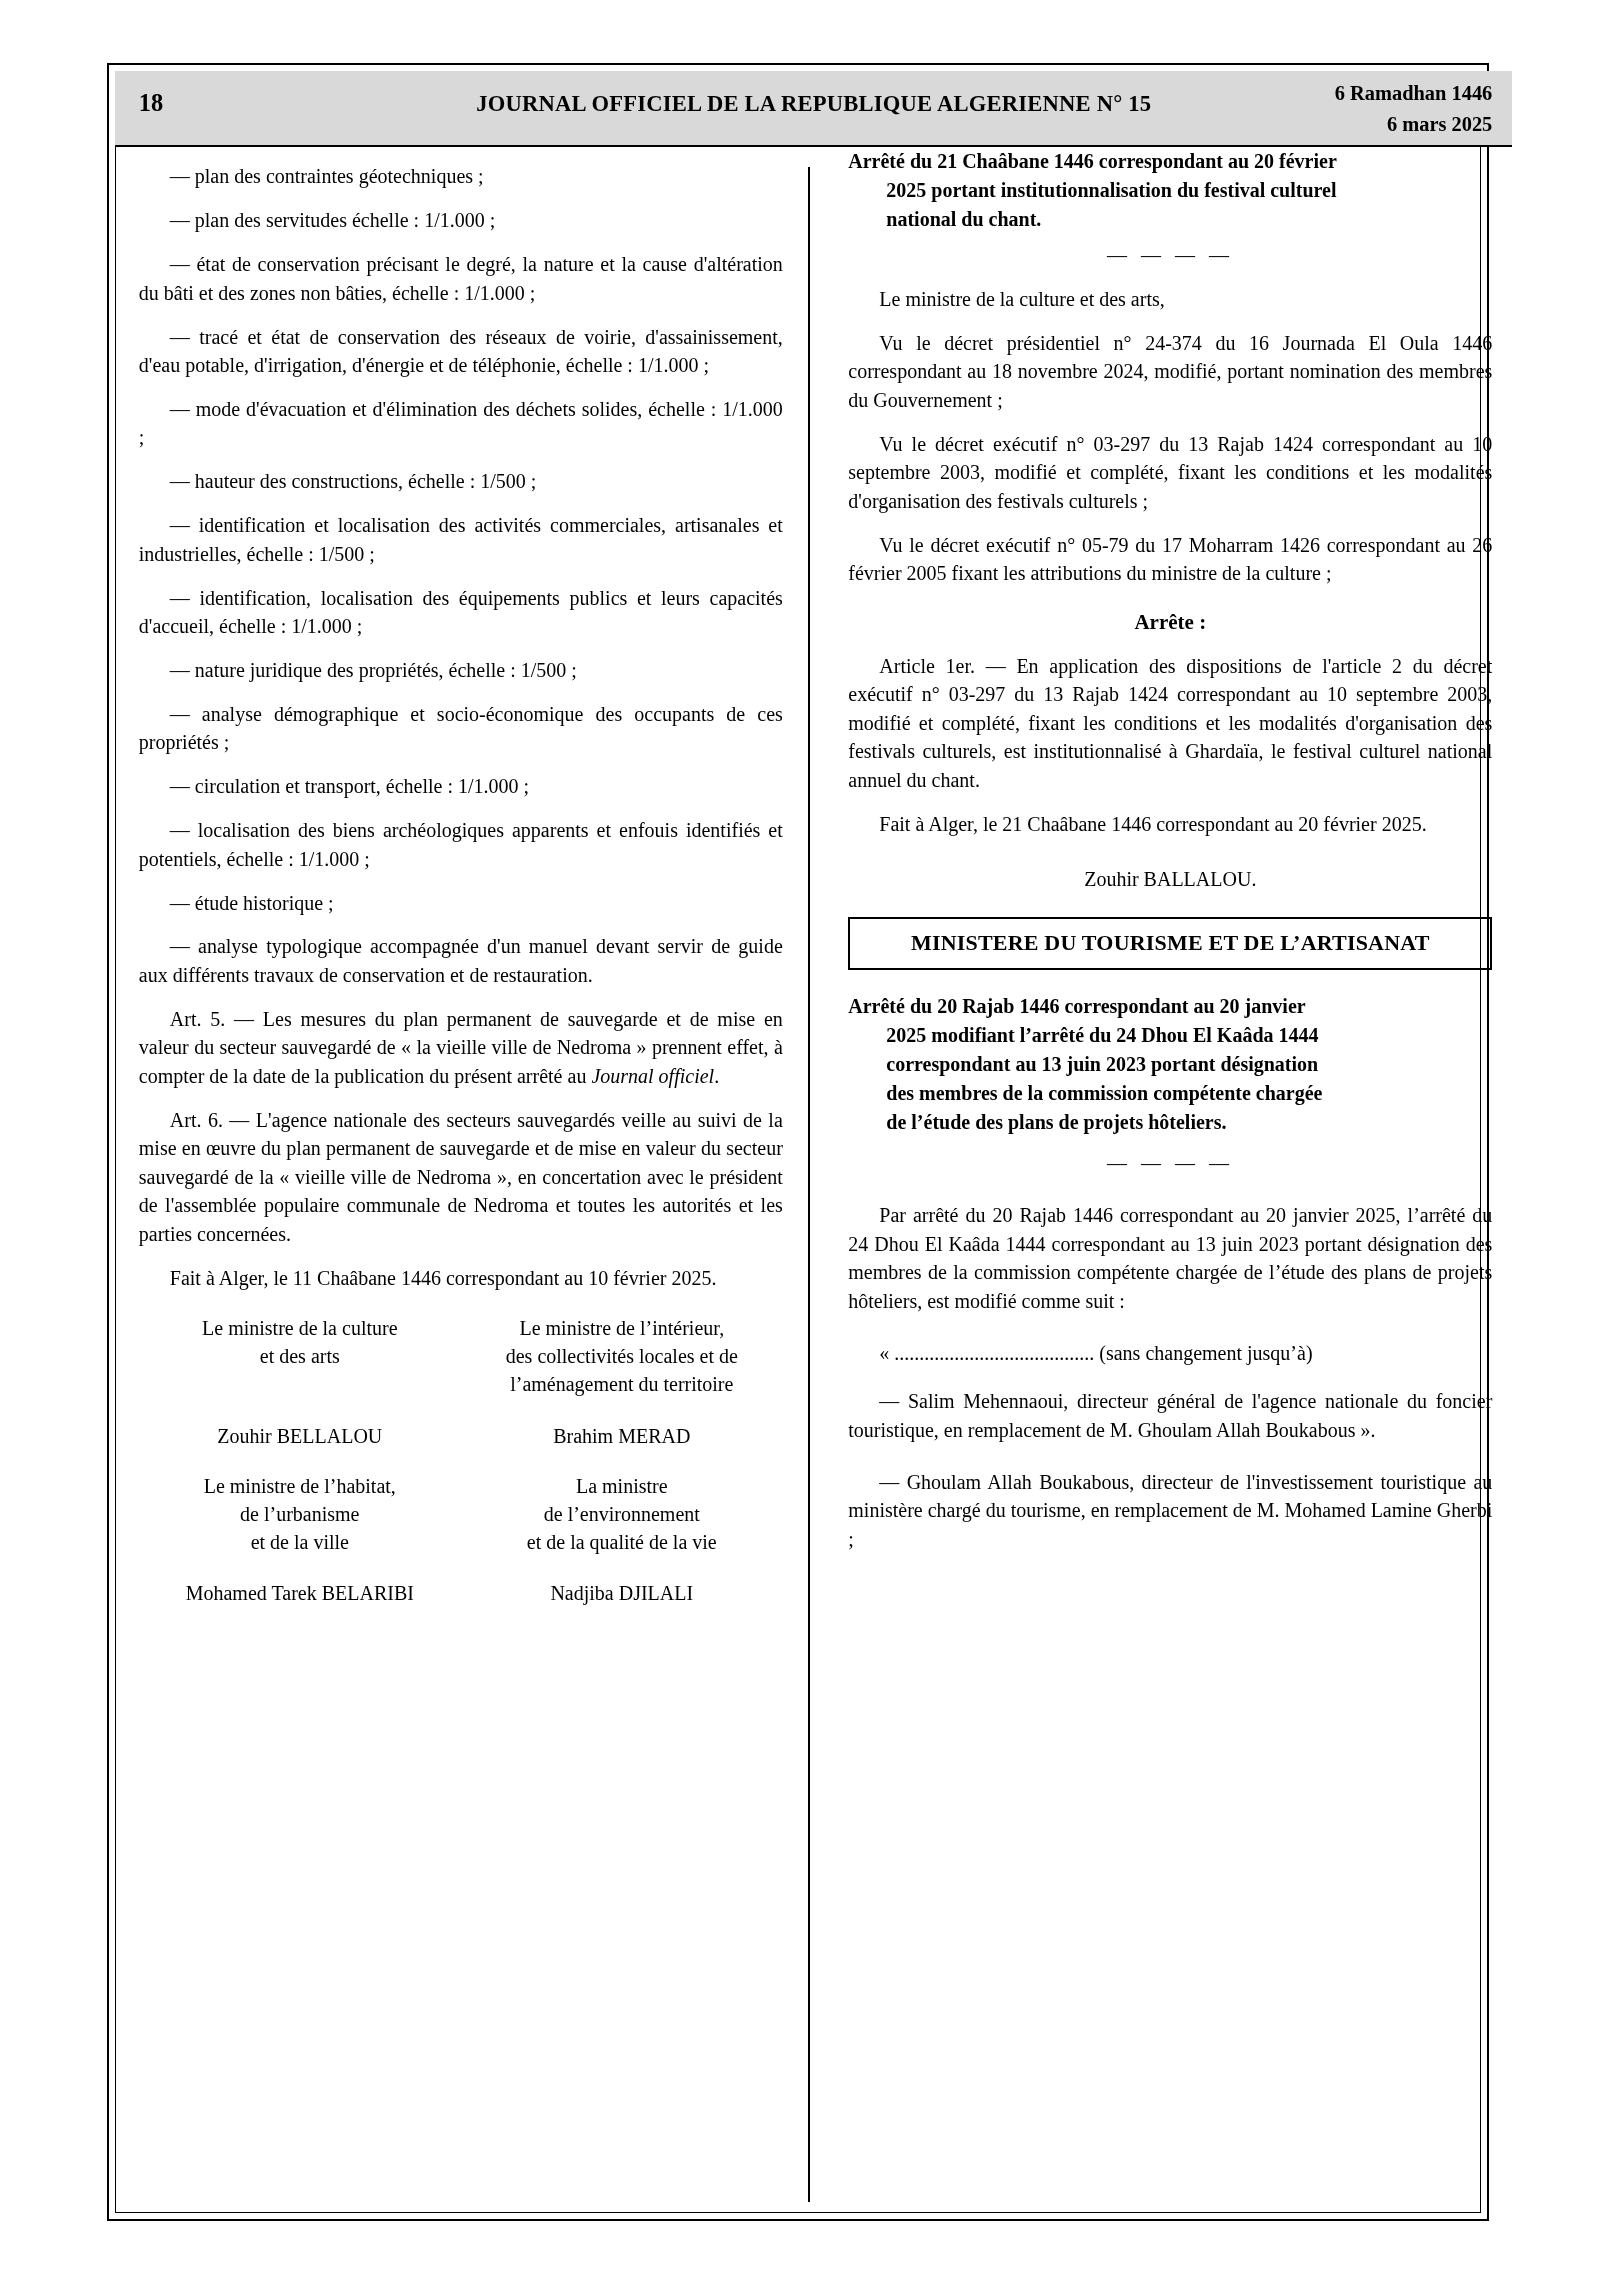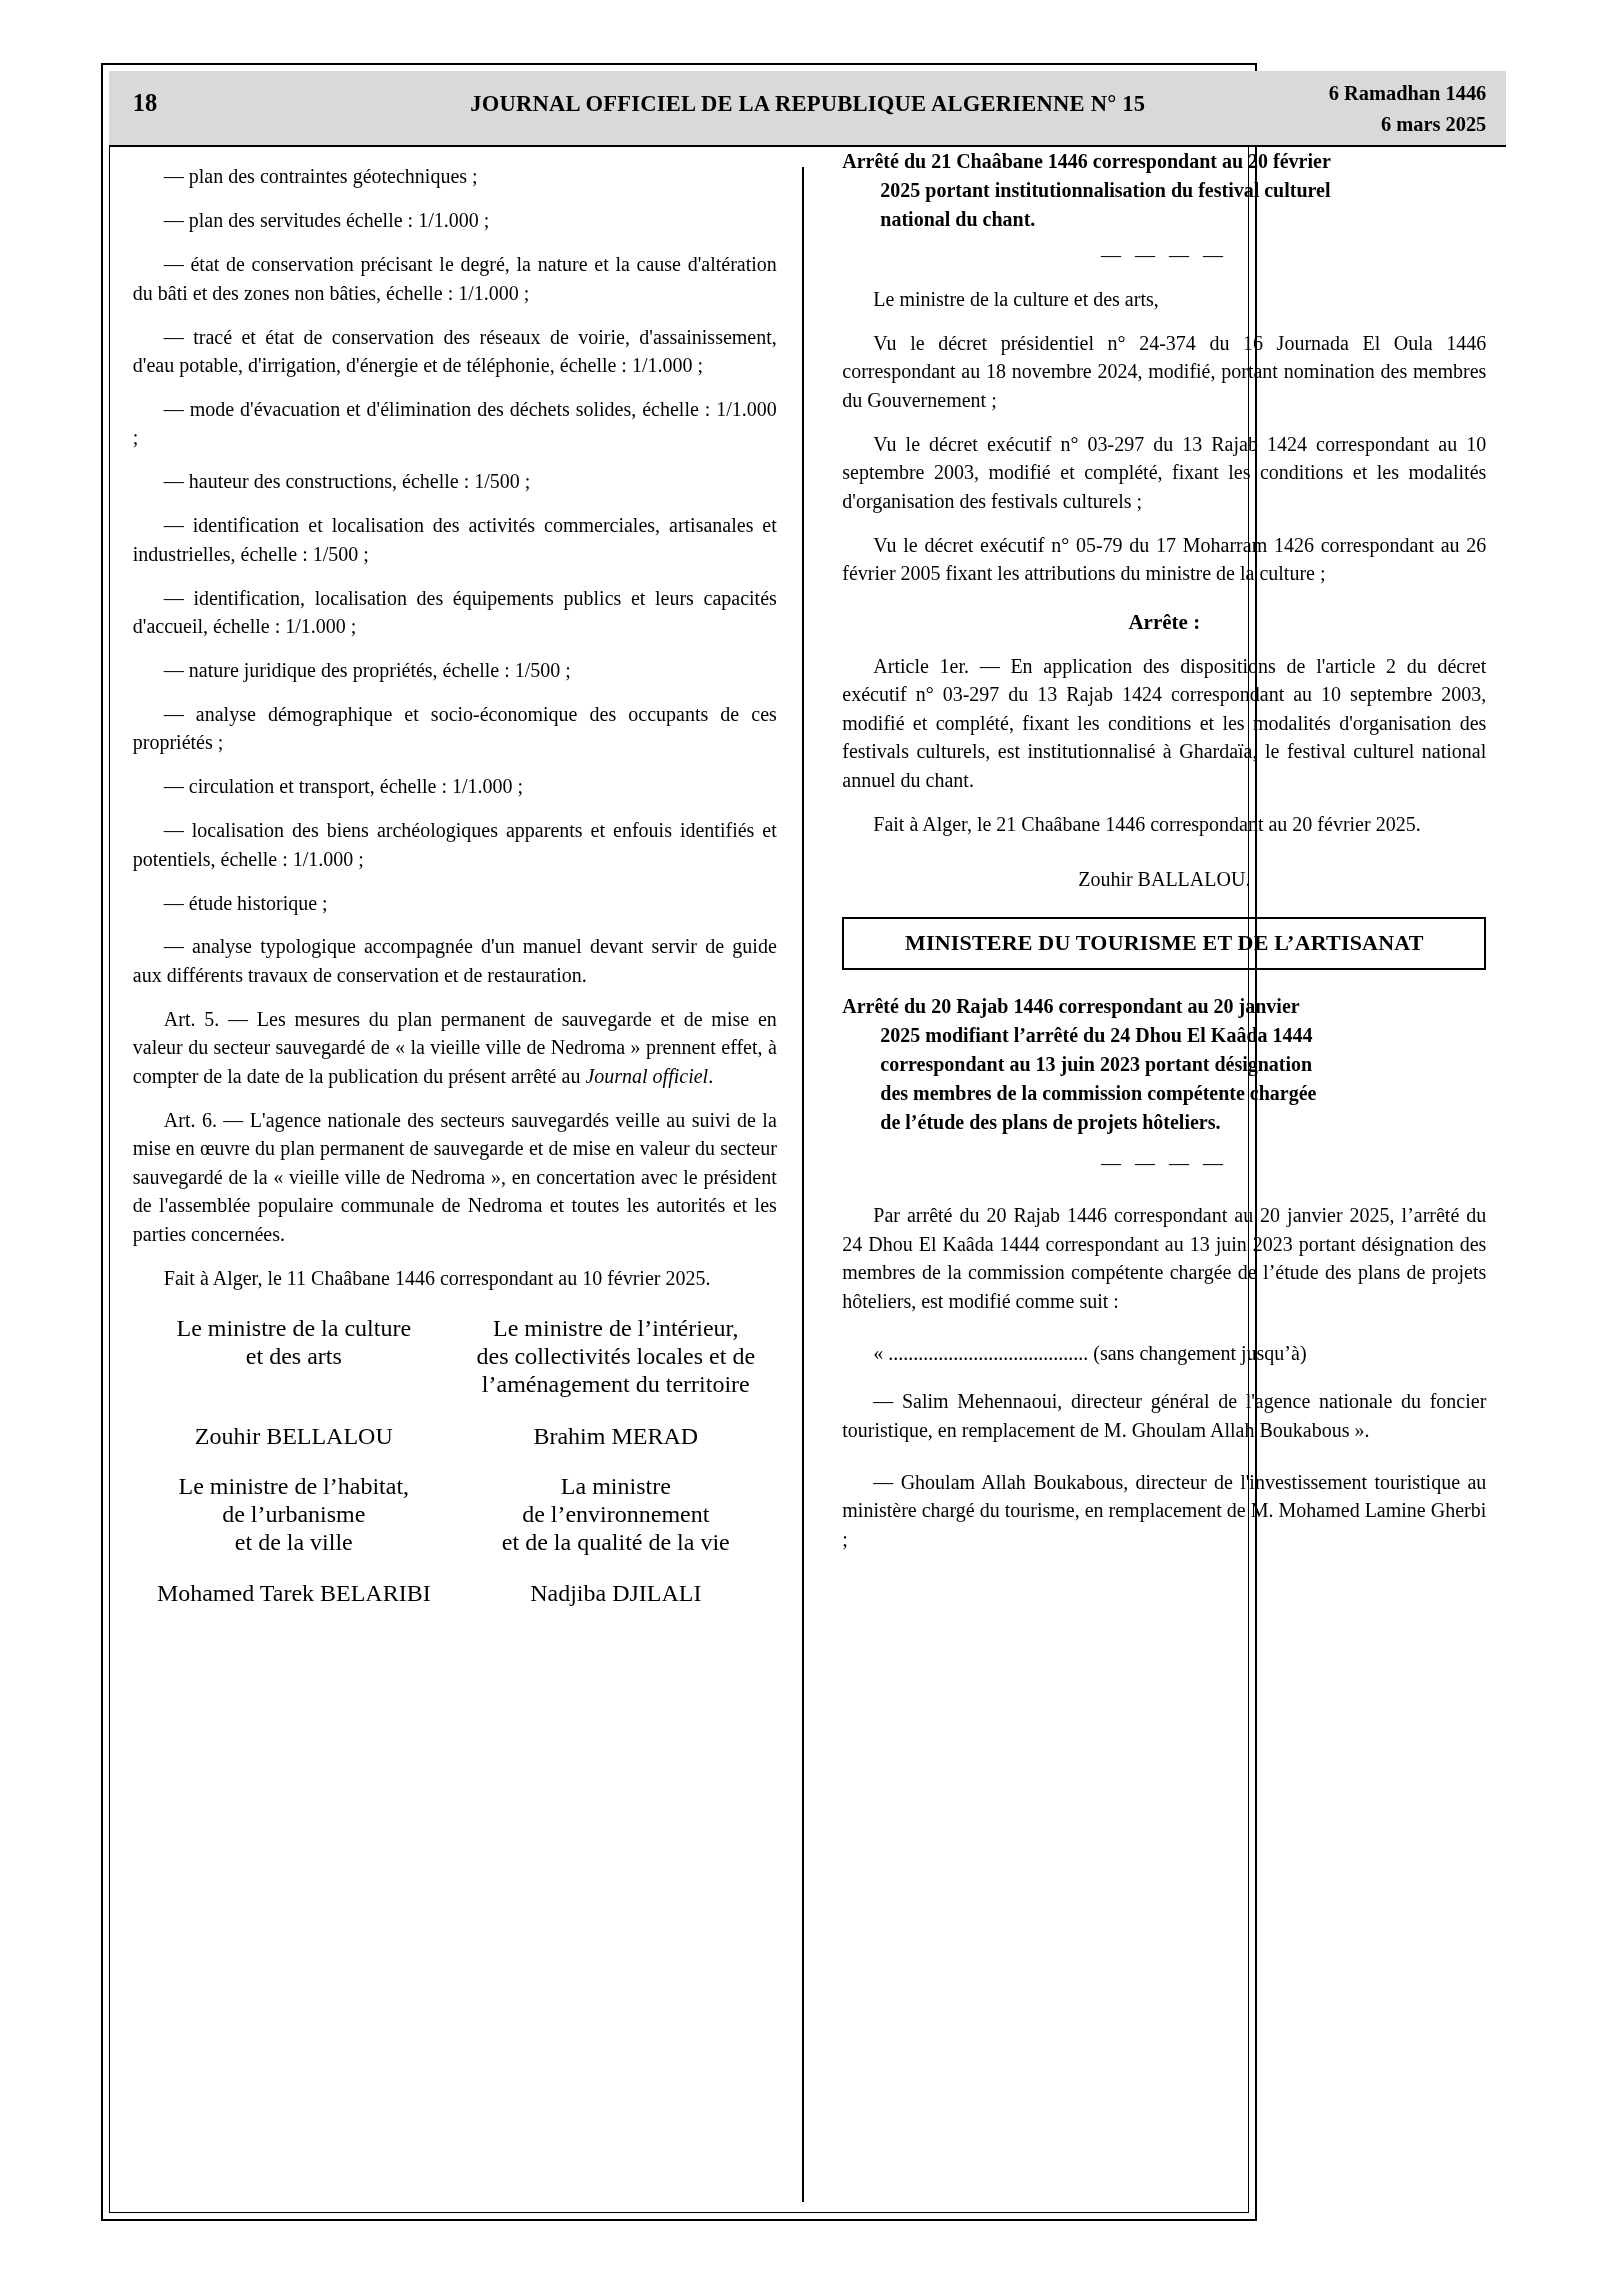--- a/index.html
+++ b/index.html
@@ -15,23 +15,23 @@
   }
   .page {
     position: relative;
     width: 1616px;
     height: 2285px;
     box-sizing: border-box;
   }
   
   .frame-outer {
     position: absolute;
-    left: 101px;
+    left: 107px;
     top: 63px;
-    width: 1156px;
+    width: 1382px;
     height: 2158px;
     border: 2.7px solid #000;
     box-sizing: border-box;
     font-family: Liberation Serif, serif;
   }
   .frame-inner {
     position: absolute;
     left: 6.3px;
     top: 6.3px;
     right: 6.3px;
@@ -155,21 +155,21 @@
     letter-spacing: 0.2px;
   }
   .signature-block {
     margin-top: 22px;
     width: 100%;
     border-collapse: collapse;
   }
   .signature-block td {
     width: 50%;
     text-align: center;
-    font-size: 24px;
+    font-size: 20px;
     line-height: 28px;
     vertical-align: top;
     padding: 0;
   }
   .sig-name { padding-top: 23.5px !important; }
   .right-sig {
     text-align: center;
     margin-top: 27px;
     font-size: 20px;
   }

